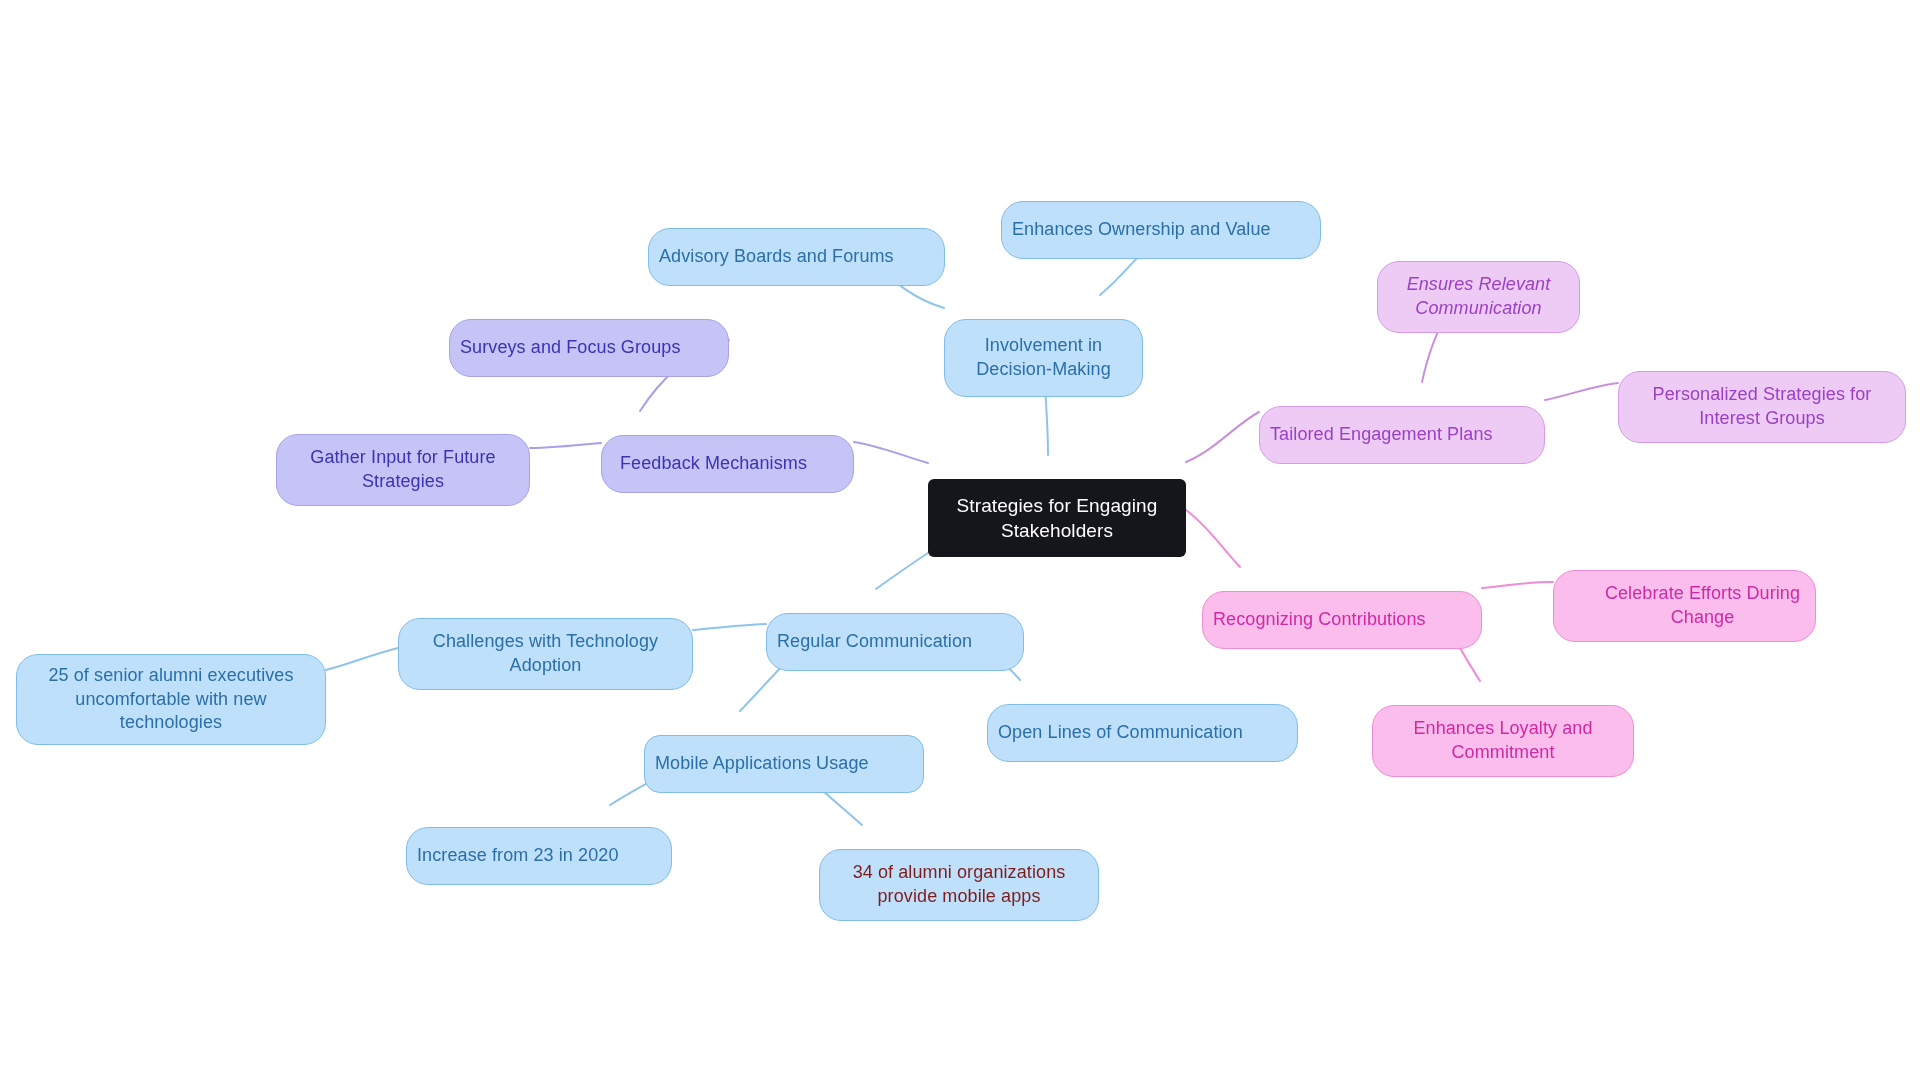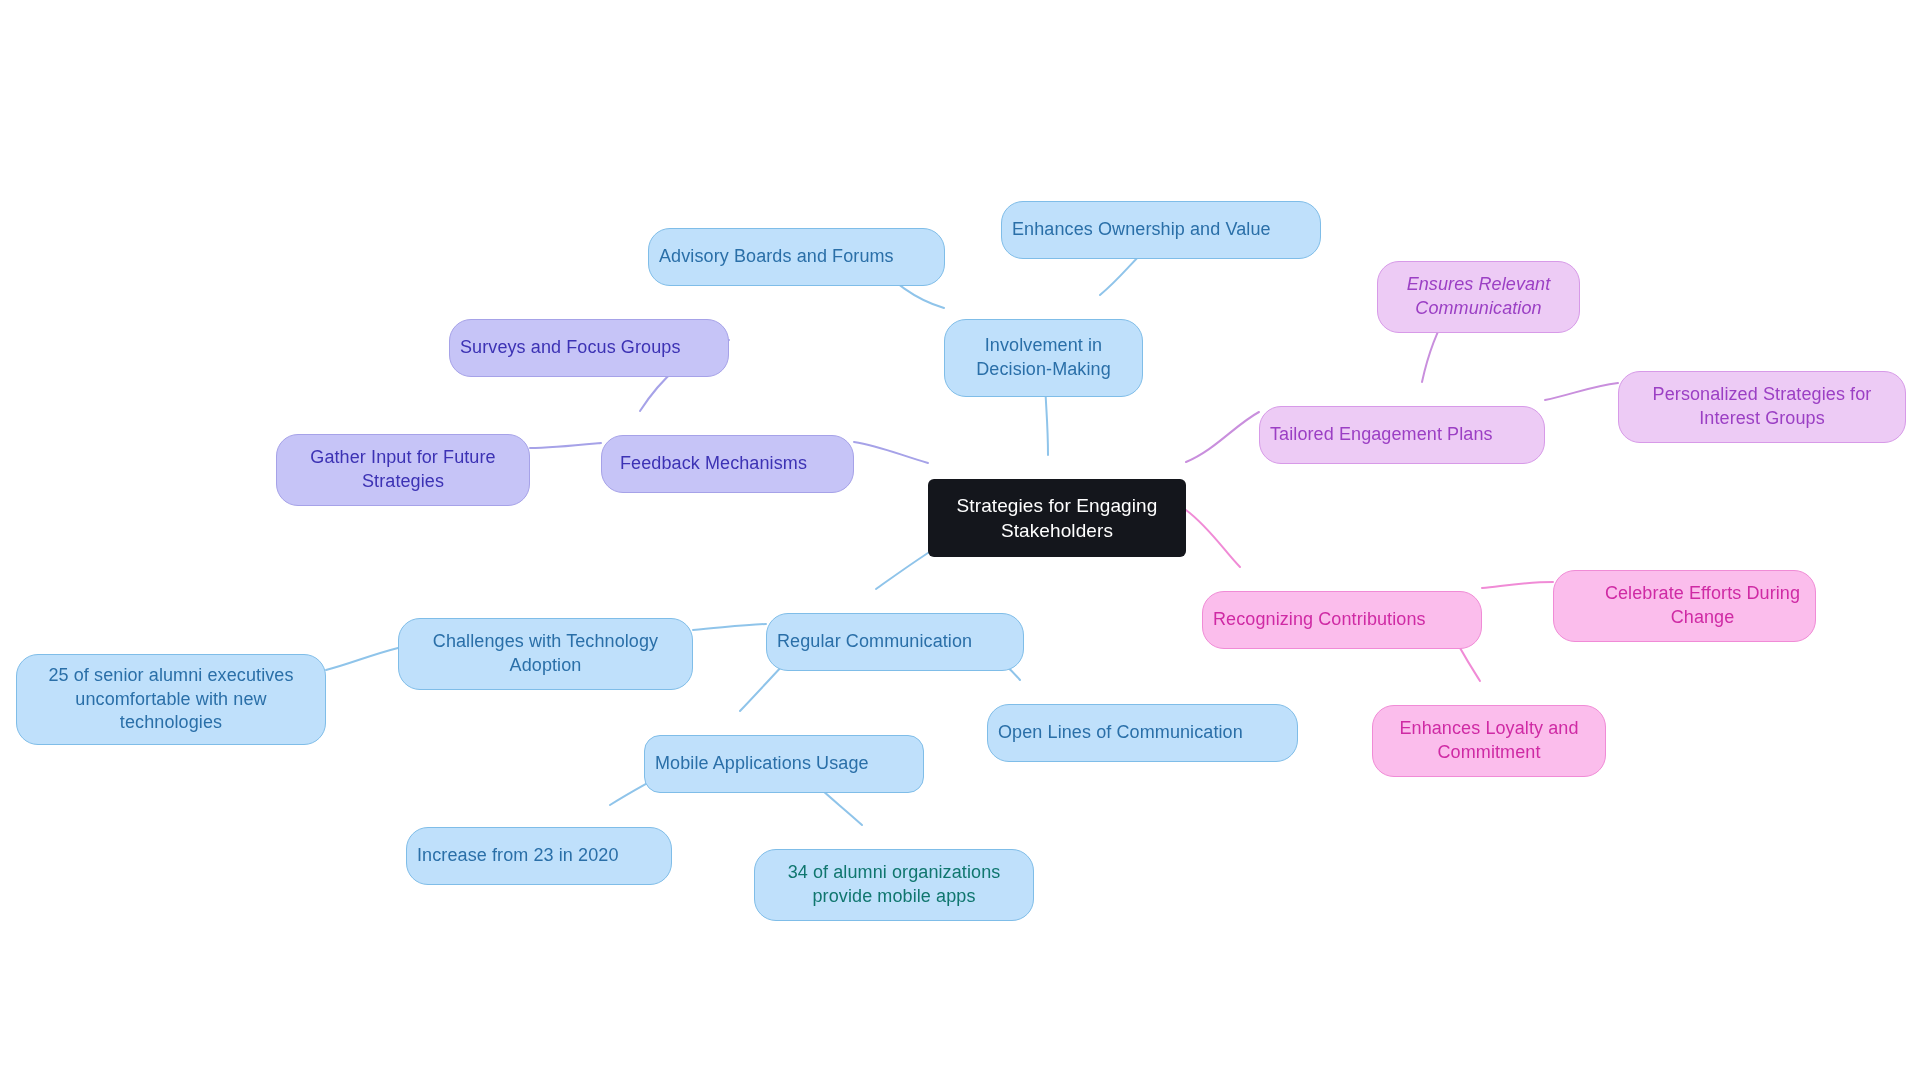--- a/index.html
+++ b/index.html
@@ -98,38 +98,38 @@
       </div>
       <div class="node" style="left: 1618px; top: 347px; width: 288px; height: 72px; background: rgb(237, 203, 245); color: rgb(155, 63, 196); border-color: rgb(215, 154, 232); font-size: 18px;">
         <span>Personalized Strategies for Interest Groups</span>
       </div>
       <div class="node" style="left: 1202px; top: 567px; width: 280px; height: 58px; background: rgb(251, 189, 236); color: rgb(207, 42, 164); border-color: rgb(240, 139, 214); font-size: 18px; border-radius: 22px;">
         <span>Recognizing Contributions</span>
       </div>
       <div class="node" style="left: 1553px; top: 546px; width: 263px; height: 72px; background: rgb(251, 189, 236); color: rgb(207, 42, 164); border-color: rgb(240, 139, 214); font-size: 18px; padding-left: 46px;">
         <span>Celebrate Efforts During Change</span>
       </div>
-      <div class="node" style="left: 1372px; top: 681px; width: 234px; height: 72px; background: rgb(251, 189, 236); color: rgb(207, 42, 164); border-color: rgb(240, 139, 214); font-size: 18px;">
+      <div class="node" style="left: 1372px; top: 681px; width: 262px; height: 72px; background: rgb(251, 189, 236); color: rgb(207, 42, 164); border-color: rgb(240, 139, 214); font-size: 18px;">
         <span>Enhances Loyalty and Commitment</span>
       </div>
       <div class="node" style="left: 766px; top: 589px; width: 258px; height: 58px; background: rgb(191, 224, 251); color: rgb(42, 111, 168); border-color: rgb(127, 189, 232); font-size: 18px;">
         <span>Regular Communication</span>
       </div>
       <div class="node" style="left: 987px; top: 680px; width: 311px; height: 58px; background: rgb(191, 224, 251); color: rgb(42, 111, 168); border-color: rgb(127, 189, 232); font-size: 18px;">
         <span>Open Lines of Communication</span>
       </div>
       <div class="node" style="left: 398px; top: 594px; width: 295px; height: 72px; background: rgb(191, 224, 251); color: rgb(42, 111, 168); border-color: rgb(127, 189, 232); font-size: 18px;">
         <span>Challenges with Technology Adoption</span>
       </div>
       <div class="node" style="left: 16px; top: 630px; width: 310px; height: 91px; background: rgb(191, 224, 251); color: rgb(42, 111, 168); border-color: rgb(127, 189, 232); font-size: 18px;">
         <span>25 of senior alumni executives uncomfortable with new technologies</span>
       </div>
       <div class="node" style="left: 644px; top: 711px; width: 280px; height: 58px; background: rgb(191, 224, 251); color: rgb(42, 111, 168); border-color: rgb(127, 189, 232); font-size: 18px; border-radius: 16px;">
         <span>Mobile Applications Usage</span>
       </div>
       <div class="node" style="left: 406px; top: 803px; width: 266px; height: 58px; background: rgb(191, 224, 251); color: rgb(42, 111, 168); border-color: rgb(127, 189, 232); font-size: 18px;">
         <span>Increase from 23 in 2020</span>
       </div>
-      <div class="node" style="left: 754px; top: 825px; width: 280px; height: 72px; background: rgb(191, 224, 251); color: #0f766e; border-color: rgb(127, 189, 232); font-size: 18px;">
+      <div class="node" style="left: 819px; top: 825px; width: 280px; height: 72px; background: rgb(191, 224, 251); color: #7f1d1d; border-color: rgb(127, 189, 232); font-size: 18px;">
         <span>34 of alumni organizations provide mobile apps</span>
       </div>
     </div>
 </div>
 
 </body></html>

